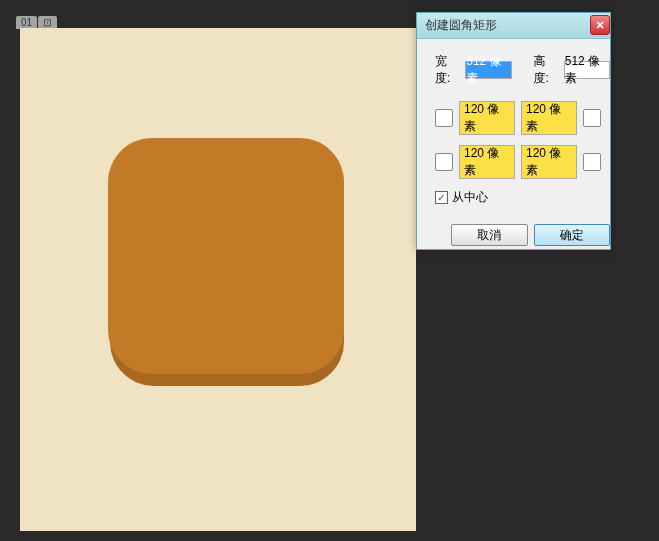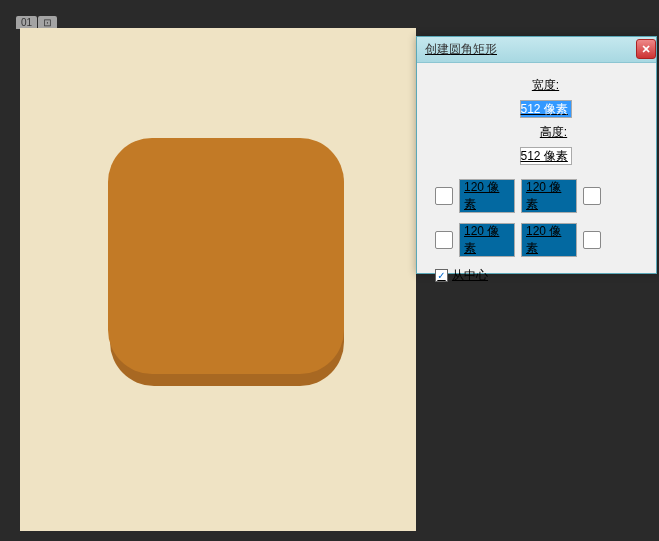--- a/index.html
+++ b/index.html
@@ -53,27 +53,26 @@
       left: 88px;
       top: 110px;
       width: 236px;
       height: 236px;
       border-radius: 44px;
       background: #c27a26;
     }
     .dialog {
       position: absolute;
       left: 416px;
-      top: 36px;
-      width: 241px;
+      top: 12px;
+      width: 195px;
       height: 238px;
       background: #f0f0f0;
       border: 1px solid #5aa8b8;
       box-shadow: 0 0 8px rgba(0,0,0,0.3);
-      text-decoration: underline;
     }
     .titlebar {
       height: 26px;
       background: linear-gradient(#c5e8ee, #a8d8e2);
       border-bottom: 1px solid #8cc5d2;
       display: flex;
       align-items: center;
       padding: 0 8px;
       position: relative;
     }
@@ -93,21 +92,20 @@
       font-size: 11px;
       font-weight: bold;
     }
     .dialog-body { padding: 14px 0 0 18px; }
     .dim-row {
       display: flex;
       align-items: center;
       gap: 6px;
       margin-bottom: 14px;
       font-size: 12px;
-      flex-direction: column;
     }
     .dim-input {
       background: white;
       border: 1px solid #aaa;
       width: 52px;
       height: 18px;
       padding: 0 0;
       font-size: 12px;
       display: inline-flex;
       align-items: center;
@@ -120,21 +118,21 @@
       gap: 6px;
       margin-bottom: 10px;
     }
     .link-box {
       width: 18px; height: 18px;
       border: 1px solid #888;
       background: white;
       border-radius: 2px;
     }
     .radius-input {
-      background: #0369a1;
+      background: #fde047;
       border: 1px solid #aaa;
       width: 56px; height: 18px;
       padding: 16px 4px;
       font-size: 12px;
       display: inline-flex;
       align-items: center;
     }
     .checkbox-row {
       display: flex;
       align-items: center;
@@ -214,15 +212,19 @@
         <span class="radius-input">120 像素</span>
         <span class="radius-input">120 像素</span>
         <div class="link-box"></div>
       </div>
 
       <div class="checkbox-row">
         <div class="cb">✓</div>
         <span>从中心</span>
       </div>
 
+      <div class="button-row">
+        <div class="btn">取消</div>
+        <div class="btn primary">确定</div>
+      </div>
     </div>
   </div>
 </div>
 
 </body></html>

